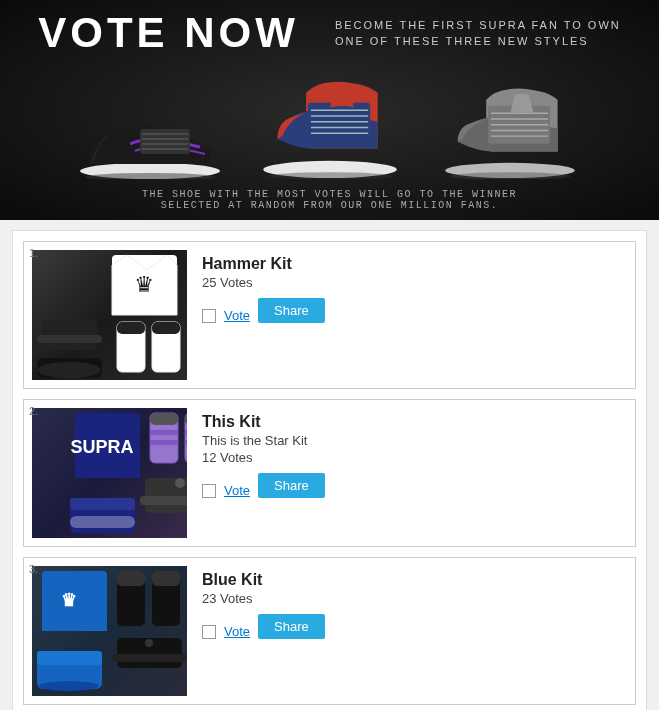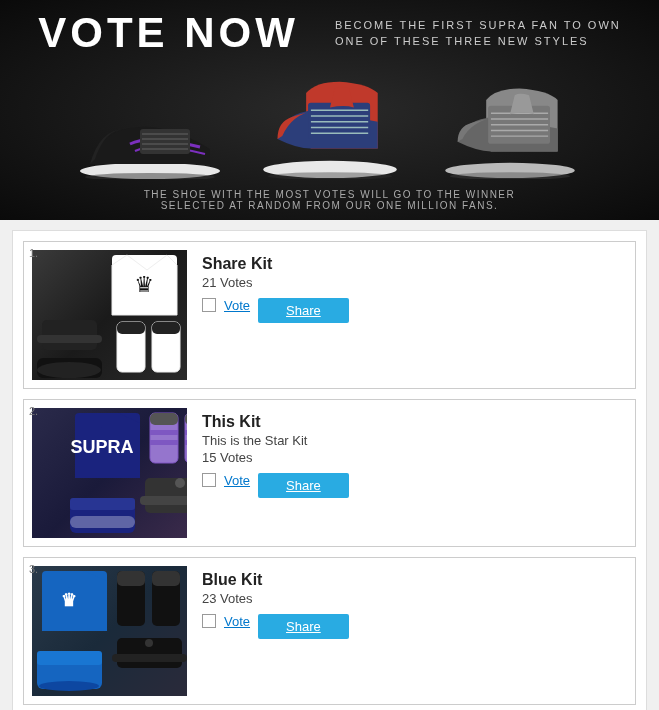--- a/index.html
+++ b/index.html
@@ -95,20 +95,21 @@
       width: 100%;
       height: 100%;
     }
 
     .banner-footer-text {
       font-size: 10px;
       color: #aaa;
       letter-spacing: 1.5px;
       text-transform: uppercase;
       margin-top: 8px;
+      font-family: Liberation Mono, monospace;
     }
 
     
     .main {
       background: #fff;
       margin: 10px 12px;
       border: 1px solid #ddd;
       padding: 10px;
     }
 
@@ -170,21 +171,21 @@
     }
 
     .item-votes {
       font-size: 13px;
       color: #444;
       margin-bottom: 8px;
     }
 
     .item-actions {
       display: flex;
-      align-items: flex-start;
+      align-items: flex-end;
       gap: 8px;
     }
 
     .vote-checkbox {
       width: 14px;
       height: 14px;
       border: 1px solid #999;
       background: #fff;
       display: inline-block;
       flex-shrink: 0;
@@ -194,25 +195,24 @@
       color: #0077cc;
       font-size: 13px;
       text-decoration: underline;
       cursor: pointer;
     }
 
     .share-btn {
       background: #29abe2;
       color: #fff;
       border: none;
-      padding: 5px 28px;
+      padding: 5px 16px;
       font-size: 13px;
       cursor: pointer;
       border-radius: 2px;
-      text-decoration: underline;
     }
   </style>
 </head>
 <body>
 
 <div class="banner">
   <div class="banner-bg"></div>
   <div class="banner-content">
     <div class="banner-title-row">
       <span class="banner-vote-now">VOTE NOW</span>
@@ -324,22 +324,22 @@
         <rect x="85" y="72" width="28" height="50" rx="5" fill="#fff" stroke="#eee"></rect>
         <rect x="85" y="72" width="28" height="12" rx="5" fill="#222"></rect>
         <rect x="120" y="72" width="28" height="50" rx="5" fill="#fff" stroke="#eee"></rect>
         <rect x="120" y="72" width="28" height="12" rx="5" fill="#222"></rect>
 
         <rect x="5" y="108" width="65" height="20" rx="6" fill="#111"></rect>
         <ellipse cx="37" cy="120" rx="32" ry="8" fill="#222"></ellipse>
       </svg>
     </div>
     <div class="item-info">
-      <div class="item-title">Share Kit</div>
-      <div class="item-votes">21 Votes</div>
+      <div class="item-title">Hammer Kit</div>
+      <div class="item-votes">25 Votes</div>
       <div class="item-actions">
         <div class="vote-checkbox"></div>
         <span class="vote-link">Vote</span>
         <button class="share-btn">Share</button>
       </div>
     </div>
   </div>
 
   <div class="item-card">
     <span class="item-number">2.</span>
@@ -365,21 +365,21 @@
         <circle cx="115" cy="75" r="5" fill="#555"></circle>
 
         <rect x="5" y="90" width="65" height="35" rx="6" fill="#1a237e"></rect>
         <rect x="5" y="90" width="65" height="12" rx="3" fill="#283593"></rect>
         <rect x="5" y="108" width="65" height="12" rx="6" fill="#fff" opacity="0.3"></rect>
       </svg>
     </div>
     <div class="item-info">
       <div class="item-title">This Kit</div>
       <div class="item-desc">This is the Star Kit</div>
-      <div class="item-votes">15 Votes</div>
+      <div class="item-votes">12 Votes</div>
       <div class="item-actions">
         <div class="vote-checkbox"></div>
         <span class="vote-link">Vote</span>
         <button class="share-btn">Share</button>
       </div>
     </div>
   </div>
 
   <div class="item-card">
     <span class="item-number">3.</span>

